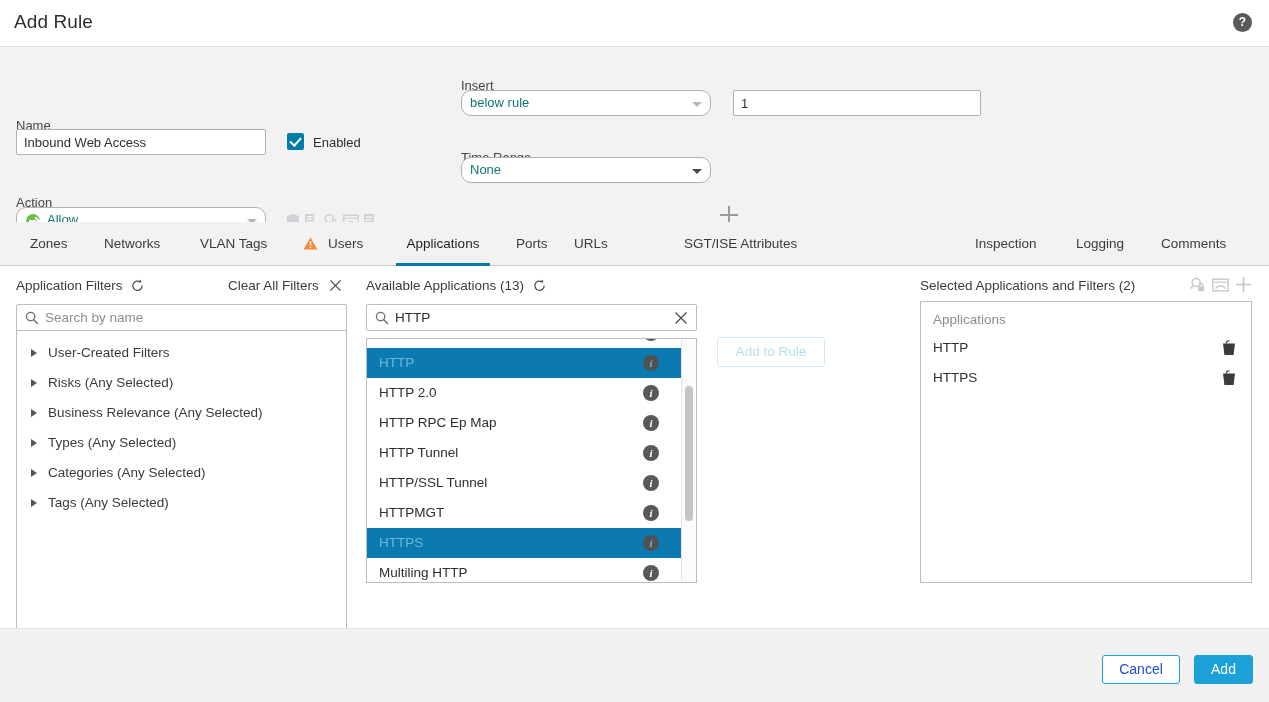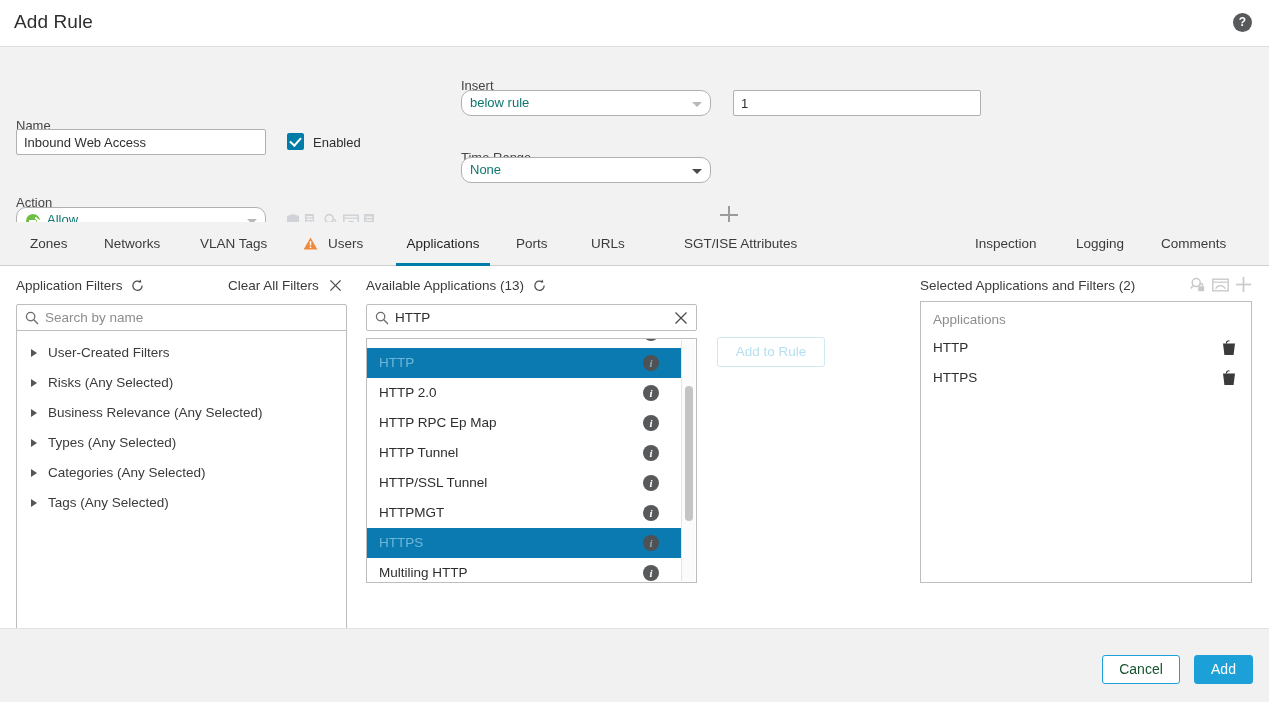--- a/index.html
+++ b/index.html
@@ -197,21 +197,21 @@
 
   
   .footer {
     position: absolute; left: 0; top: 628px; width: 1269px; height: 74px;
     background: #f1f1f1; border-top: 1px solid #e2e2e2;
   }
   .btn {
     position: absolute; height: 29px; border-radius: 3px;
     font-size: 14px; line-height: 27px; text-align: center; cursor: pointer;
   }
-  .btn.cancel { border: 1px solid #1ba0d7; background: #fff; color: #14532d; }
+  .btn.cancel { border: 1px solid #1ba0d7; background: #fff; color: #1d4ed8; }
   .btn.primary { border: 1px solid #1ba0d7; background: #1ba0d7; color: #fff; }
 </style>
 </head>
 <body>
 
 <div class="dialog">
 
   <div class="titlebar">
     <div class="title-text">Add Rule</div>
     <div class="help-icon">?</div>
@@ -286,21 +286,21 @@
     <div class="tab" style="left:303px; padding-left:25px;">
       <svg class="warn-tri" viewBox="0 0 16 14">
         <path d="M8 0.6 L15.4 13.4 H0.6 Z" fill="#f0893a"></path>
         <rect x="7.2" y="4.4" width="1.6" height="4.6" fill="#ffffff"></rect>
         <rect x="7.2" y="10.2" width="1.6" height="1.7" fill="#ffffff"></rect>
       </svg>
       <span>Users</span>
     </div>
     <div class="tab active" style="left:396px; width:94px; text-align:center;"><span>Applications</span></div>
     <div class="tab" style="left:516px;"><span>Ports</span></div>
-    <div class="tab" style="left:591px;text-align:right;"><span>URLs</span></div>
+    <div class="tab" style="left:574px;text-align:right;"><span>URLs</span></div>
     <div class="tab" style="left:652px;margin-left:32px;"><span>SGT/ISE Attributes</span></div>
 
     <div class="tab" style="left:975px;"><span>Inspection</span></div>
     <div class="tab" style="left:1076px;"><span>Logging</span></div>
     <div class="tab" style="left:1161px;"><span>Comments</span></div>
   </div>
 
   <div class="body">
 
     <div class="panel-head" style="left:16px; top:12px;">

